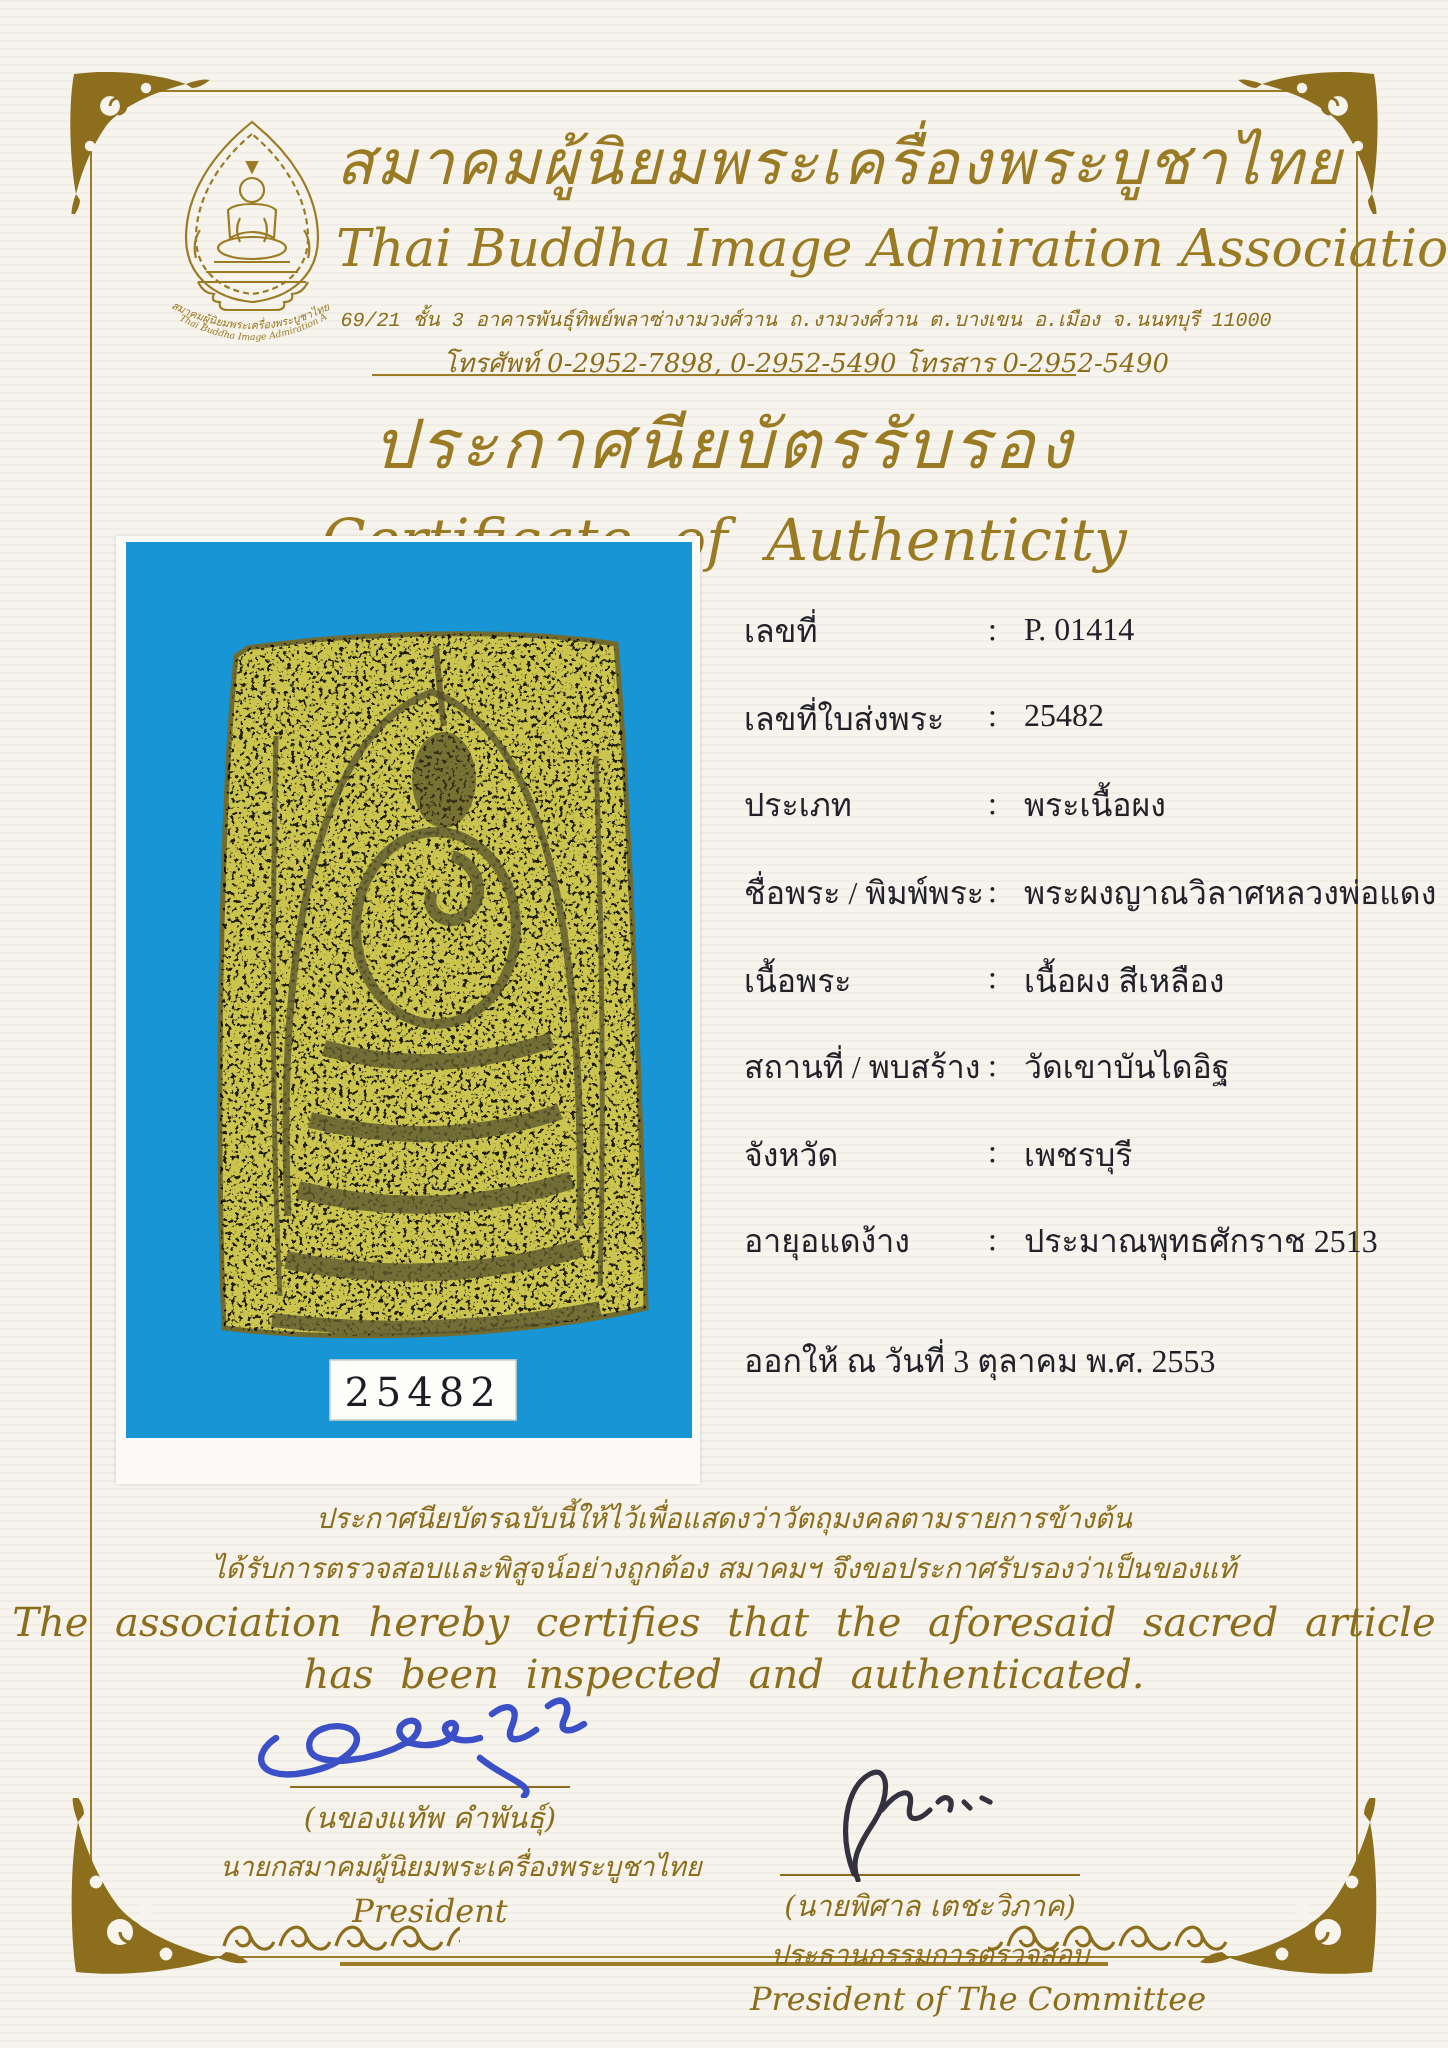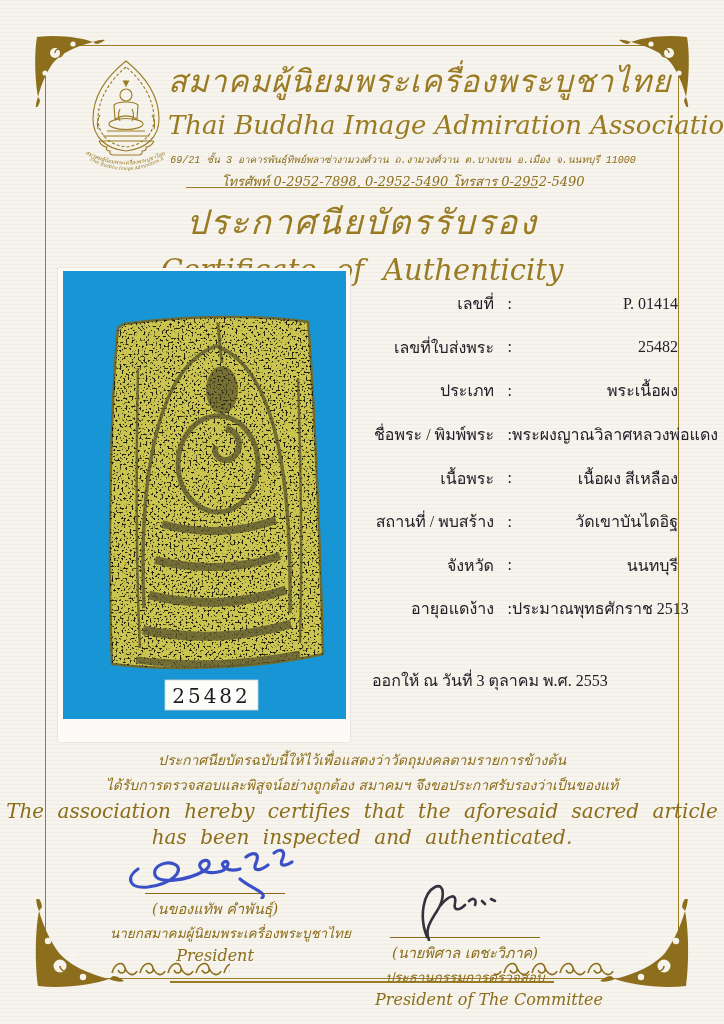--- a/index.html
+++ b/index.html
@@ -48,21 +48,21 @@
   .title-block{position:absolute;left:0;right:0;top:195px;text-align:center;}
   .title-thai{
     font-family:"DejaVu Serif", serif;font-style:italic;
     font-size:34px;color:#9a7a22;letter-spacing:2px;
   }
   .title-en{
     font-family:"DejaVu Serif", serif;font-style:italic;
     font-size:29px;color:#9a7a22;margin-top:4px;word-spacing:10px;
   }
   .photo{position:absolute;left:58px;top:268px;width:292px;height:474px;box-shadow:0 0 2px rgba(0,0,0,0.15);}
-  .fields{position:absolute;left:372px;top:282px;width:306px;text-align:right;}
+  .fields{position:absolute;left:372px;top:294px;width:306px;}
   .field-row{
     height:43.6px;display:flex;align-items:center;
     font-size:16px;color:#22212a;
   }
   .f-label{width:122px;flex:none;}
   .f-colon{width:18px;flex:none;}
   .f-value{flex:1;white-space:nowrap;}
   .issue-line{
     position:absolute;left:372px;top:668px;
     font-size:16px;color:#22212a;white-space:nowrap;
@@ -259,21 +259,21 @@
     <span class="f-value">เนื้อผง สีเหลือง</span>
   </div>
   <div class="field-row">
     <span class="f-label">สถานที่ / พบสร้าง</span>
     <span class="f-colon">:</span>
     <span class="f-value">วัดเขาบันไดอิฐ</span>
   </div>
   <div class="field-row">
     <span class="f-label">จังหวัด</span>
     <span class="f-colon">:</span>
-    <span class="f-value">นนทบุรี</span>
+    <span class="f-value">เพชรบุรี</span>
   </div>
   <div class="field-row">
     <span class="f-label">อายุอแดง้าง</span>
     <span class="f-colon">:</span>
     <span class="f-value">ประมาณพุทธศักราช 2513</span>
   </div>
 </div>
 
 <div class="issue-line">ออกให้ ณ วันที่ 3 ตุลาคม พ.ศ. 2553</div>
 

